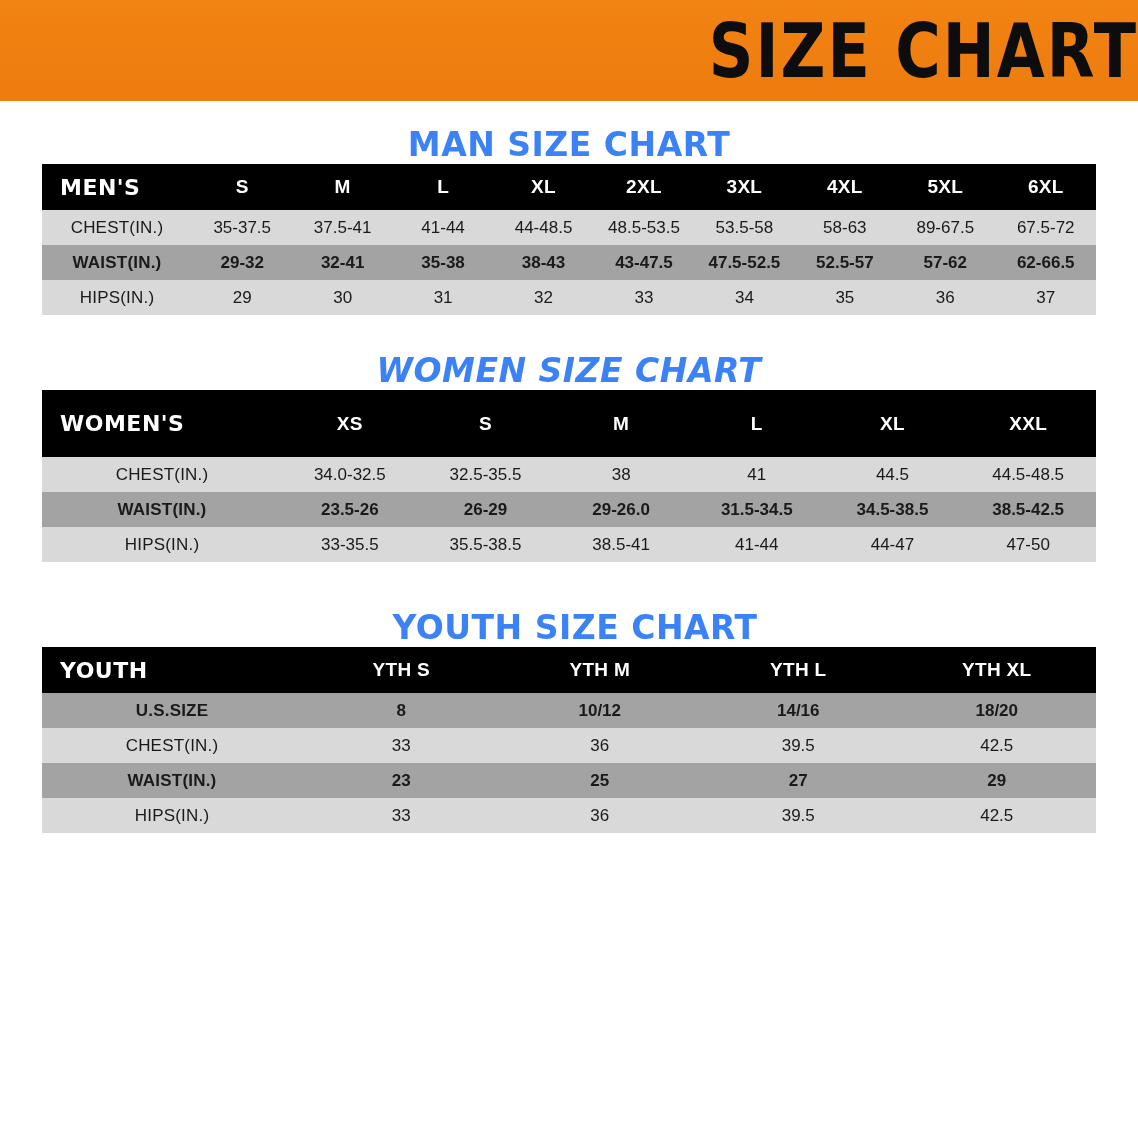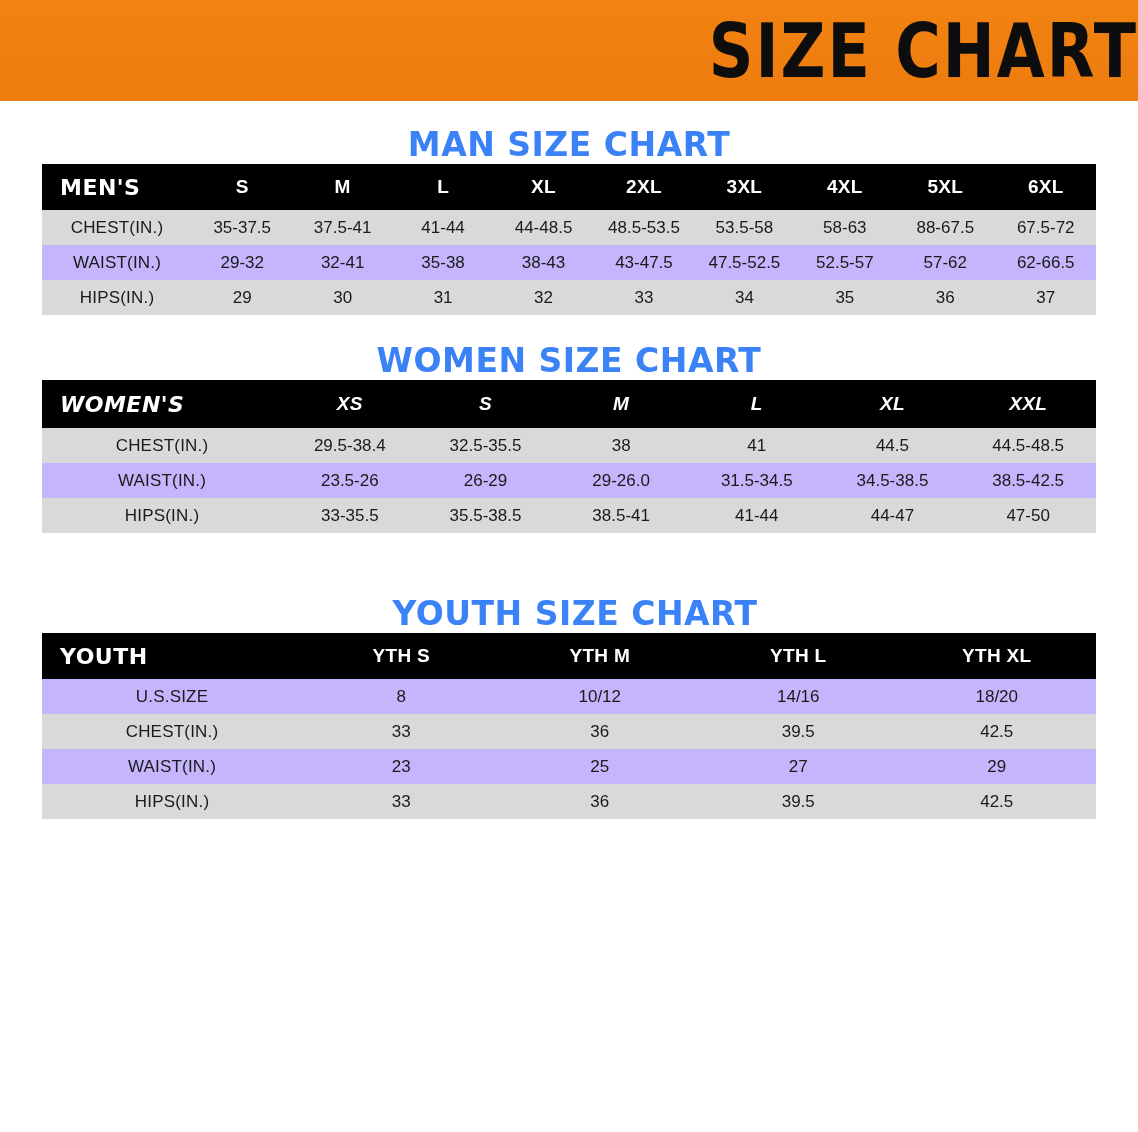--- a/index.html
+++ b/index.html
@@ -42,22 +42,22 @@
   
   .section-heading {
     text-align: center;
     font-family: "DejaVu Sans", sans-serif;
     font-weight: 700;
     font-size: 33px;
     letter-spacing: 0.5px;
     color: #3b82f6;
   }
   .mh-man   { margin-top: 24px; }
-  .mh-women { margin-top: 26px; }
-  .mh-youth { margin-top: 61px; padding-left: 12px; }
+  .mh-women { margin-top: 36px; font-style: italic; }
+  .mh-youth { margin-top: 46px; padding-left: 12px; }
 
   
   .tbl-wrap {
     margin: 0 auto;
     width: 1054px;
   }
   table.size {
     border-collapse: collapse;
     width: 100%;
     table-layout: fixed;
@@ -83,37 +83,37 @@
   }
   table.size thead th.label {
     text-align: left;
     padding-left: 18px;
     font-family: "DejaVu Sans", sans-serif;
     font-size: 22px;
     letter-spacing: 0.5px;
   }
   
   table.size tbody tr.odd  { background: #d9d9d9; }
-  table.size tbody tr.even { background: #c4b5fd; }
+  table.size tbody tr.even { background: #a3a3a3; font-weight: bold; }
   table.size tbody td {
     height: 35px;
     font-size: 17px;
   }
   table.size tbody td.label {
     text-align: center;
     font-size: 17px;
     letter-spacing: 0.2px;
   }
 
   
   .tbl-man col.c0 { width: 150px; }
   
   .tbl-women thead th { font-size: 21px; }
   .tbl-women thead th.label { font-size: 24px; }
-  .tbl-women thead tr { height: 48px; font-style: italic; }
+  .tbl-women thead tr { height: 67px; }
   .tbl-women thead th { height: 56px; }
   .tbl-women tbody td { height: 43px; font-size: 18px; }
   .tbl-women col.c0 { width: 240px; }
 
   
   .tbl-youth thead th { font-size: 22px; }
   .tbl-youth thead th.label { font-size: 24px; }
   .tbl-youth thead th { height: 58px; margin-top: 48px; }
   .tbl-youth tbody td { height: 45px; font-size: 18px; }
   .tbl-youth col.c0 { width: 260px; }
@@ -171,21 +171,21 @@
       <tbody>
         <tr class="odd">
           <td class="label">CHEST(IN.)</td>
           <td>35-37.5</td>
           <td>37.5-41</td>
           <td>41-44</td>
           <td>44-48.5</td>
           <td>48.5-53.5</td>
           <td>53.5-58</td>
           <td>58-63</td>
-          <td>88-67.5</td>
+          <td>89-67.5</td>
           <td>67.5-72</td>
         </tr>
         <tr class="even">
           <td class="label">WAIST(IN.)</td>
           <td>29-32</td>
           <td>32-41</td>
           <td>35-38</td>
           <td>38-43</td>
           <td>43-47.5</td>
           <td>47.5-52.5</td>
@@ -228,21 +228,21 @@
           <th>S</th>
           <th>M</th>
           <th>L</th>
           <th>XL</th>
           <th>XXL</th>
         </tr>
       </thead>
       <tbody>
         <tr class="odd">
           <td class="label">CHEST(IN.)</td>
-          <td>29.5-38.4</td>
+          <td>34.0-32.5</td>
           <td>32.5-35.5</td>
           <td>38</td>
           <td>41</td>
           <td>44.5</td>
           <td>44.5-48.5</td>
         </tr>
         <tr class="even">
           <td class="label">WAIST(IN.)</td>
           <td>23.5-26</td>
           <td>26-29</td>

